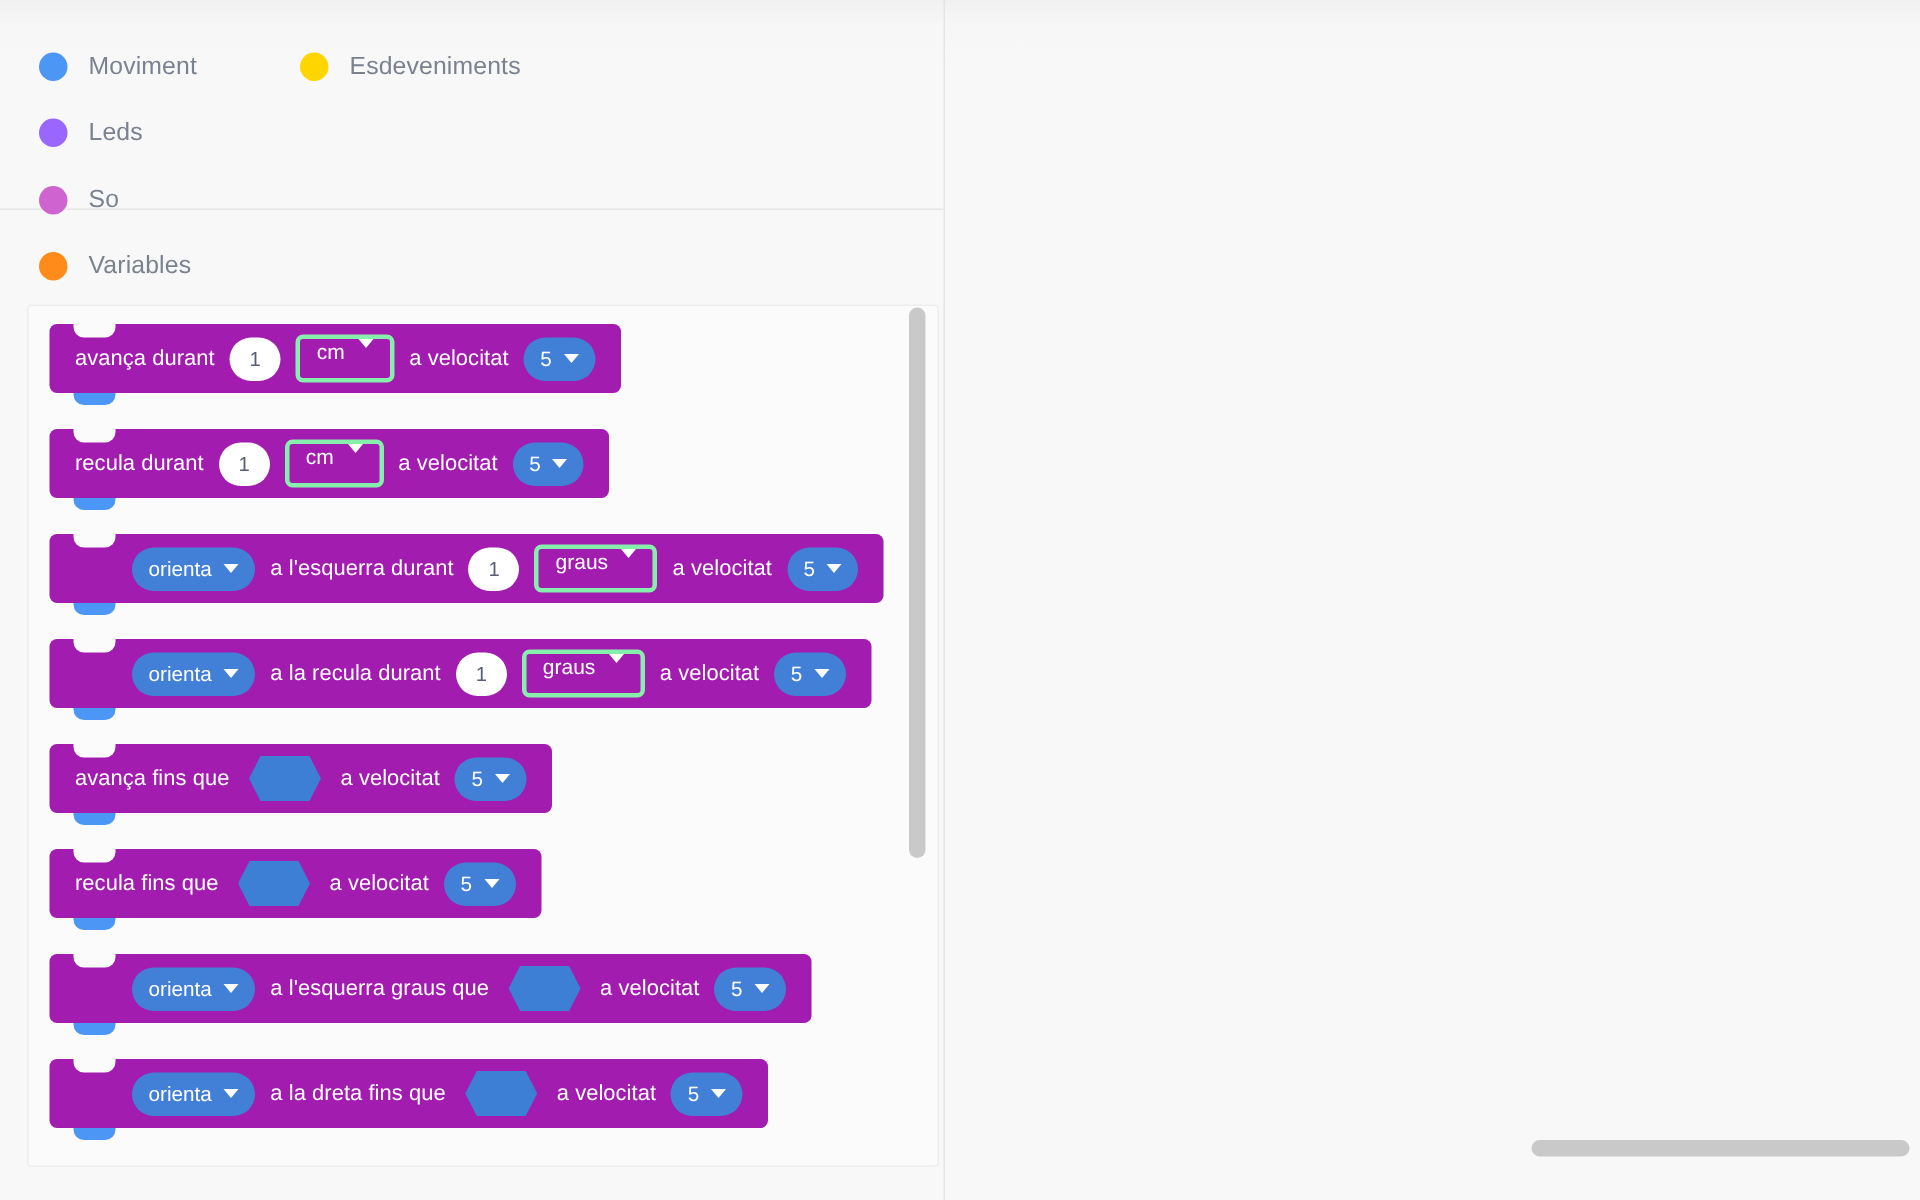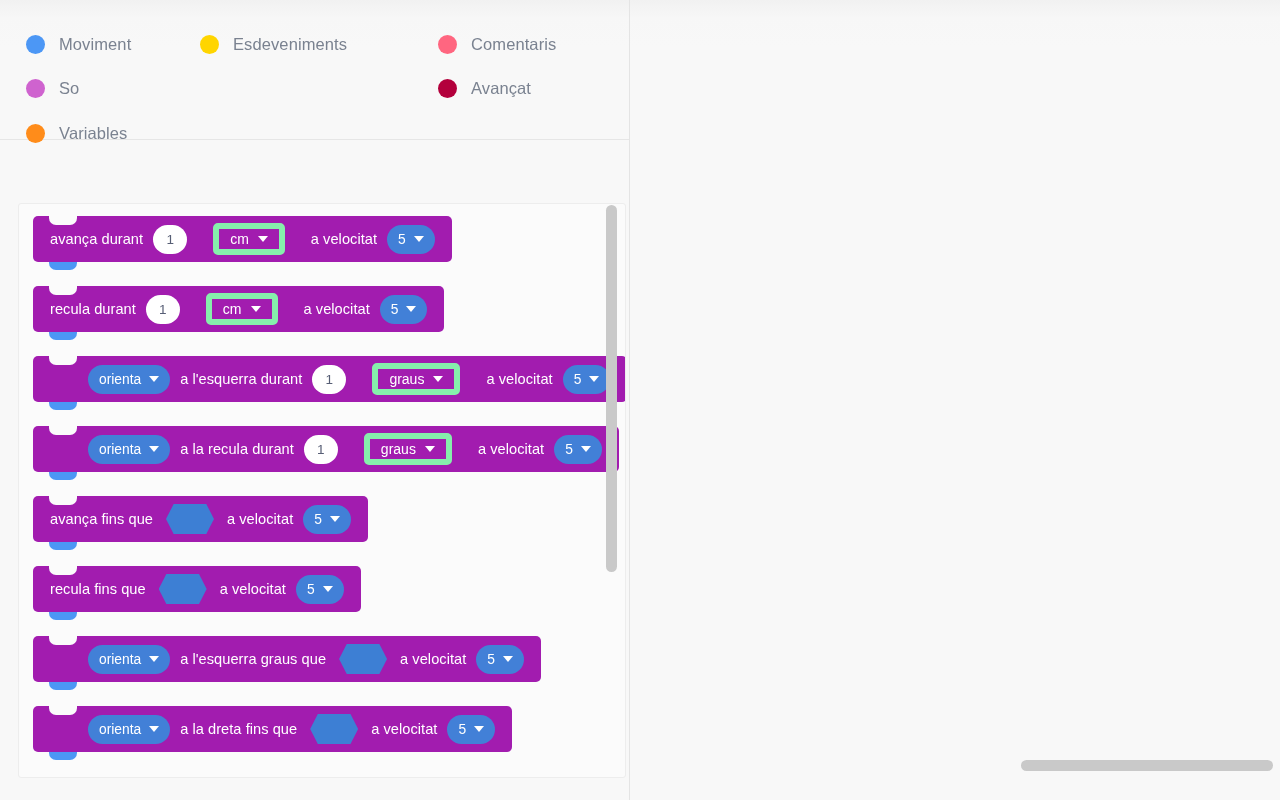--- a/index.html
+++ b/index.html
@@ -169,26 +169,26 @@
     justify-content: center;
     color: #575E75;
     font-size: 13.5px;
     padding: 0 9px;
     box-sizing: border-box;
   }
 
   
   .unit-dropdown {
     background: transparent;
-    border: 6px solid #86efac;
+    border: 3px solid #86efac;
     border-radius: 5px;
     height: 32px;
-    margin: 0 21px;
+    margin: 0 5px;
     display: flex;
-    align-items: center;
+    align-items: flex-start;
     padding: 0 11px;
     box-sizing: border-box;
     color: #ffffff;
     font-size: 14px;
   }
   .unit-dropdown .caret { margin-left: 9px; }
 
   
   .pill-dropdown {
     background: #4280D7;
@@ -266,44 +266,38 @@
 
   <div id="left-pane">
 
     <div id="legend">
       <div class="legend-col c1">
           <div class="legend-item">
             <span class="legend-dot" style="background: rgb(76, 151, 245);"></span>
             <span class="legend-label">Moviment</span>
           </div>
           <div class="legend-item">
+            <span class="legend-dot" style="background: rgb(153, 102, 255);"></span>
+            <span class="legend-label">Leds</span>
+          </div>
+          <div class="legend-item">
             <span class="legend-dot" style="background: rgb(207, 99, 207);"></span>
             <span class="legend-label">So</span>
           </div>
           <div class="legend-item">
             <span class="legend-dot" style="background: rgb(255, 140, 26);"></span>
             <span class="legend-label">Variables</span>
           </div>
         </div>
       <div class="legend-col c2">
           <div class="legend-item">
             <span class="legend-dot" style="background: rgb(255, 213, 0);"></span>
             <span class="legend-label">Esdeveniments</span>
           </div>
         </div>
-      <div class="legend-col c3">
-          <div class="legend-item">
-            <span class="legend-dot" style="background: rgb(255, 102, 128);"></span>
-            <span class="legend-label">Comentaris</span>
-          </div>
-          <div class="legend-item">
-            <span class="legend-dot" style="background: rgb(179, 0, 60);"></span>
-            <span class="legend-label">Avançat</span>
-          </div>
-        </div>
     </div>
 
     <div id="palette-panel">
       <div id="palette-scroll">
         <div id="block-list">
             <div class="block-row">
               <div class="block">
                 <span class="block-text">avança durant</span>
                 <span class="num-input">1</span>
                 <span class="unit-dropdown">

